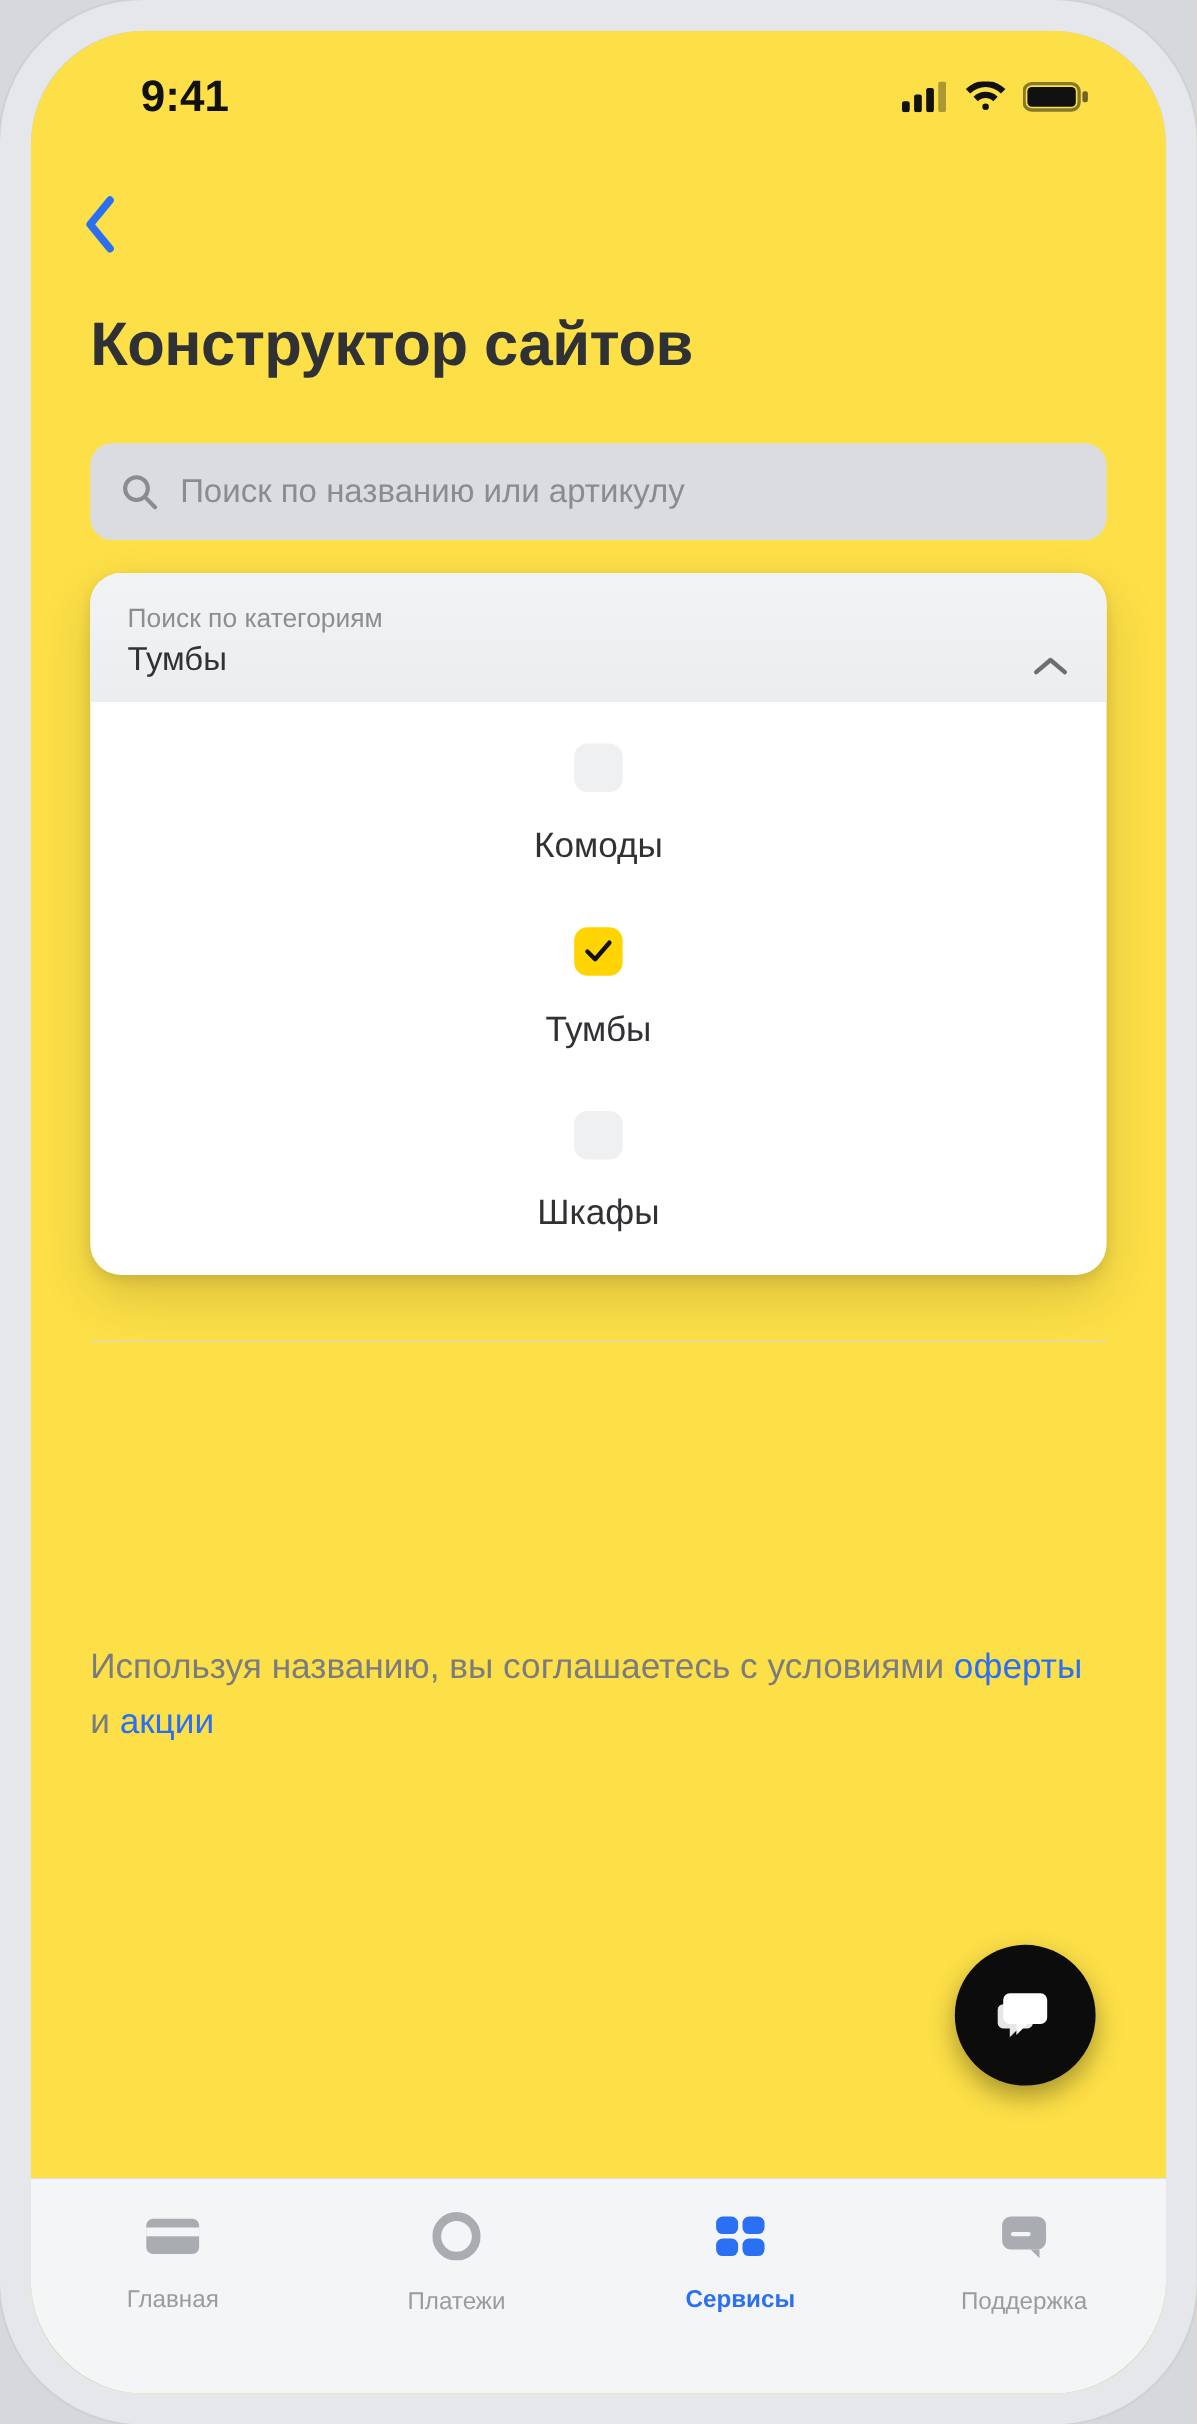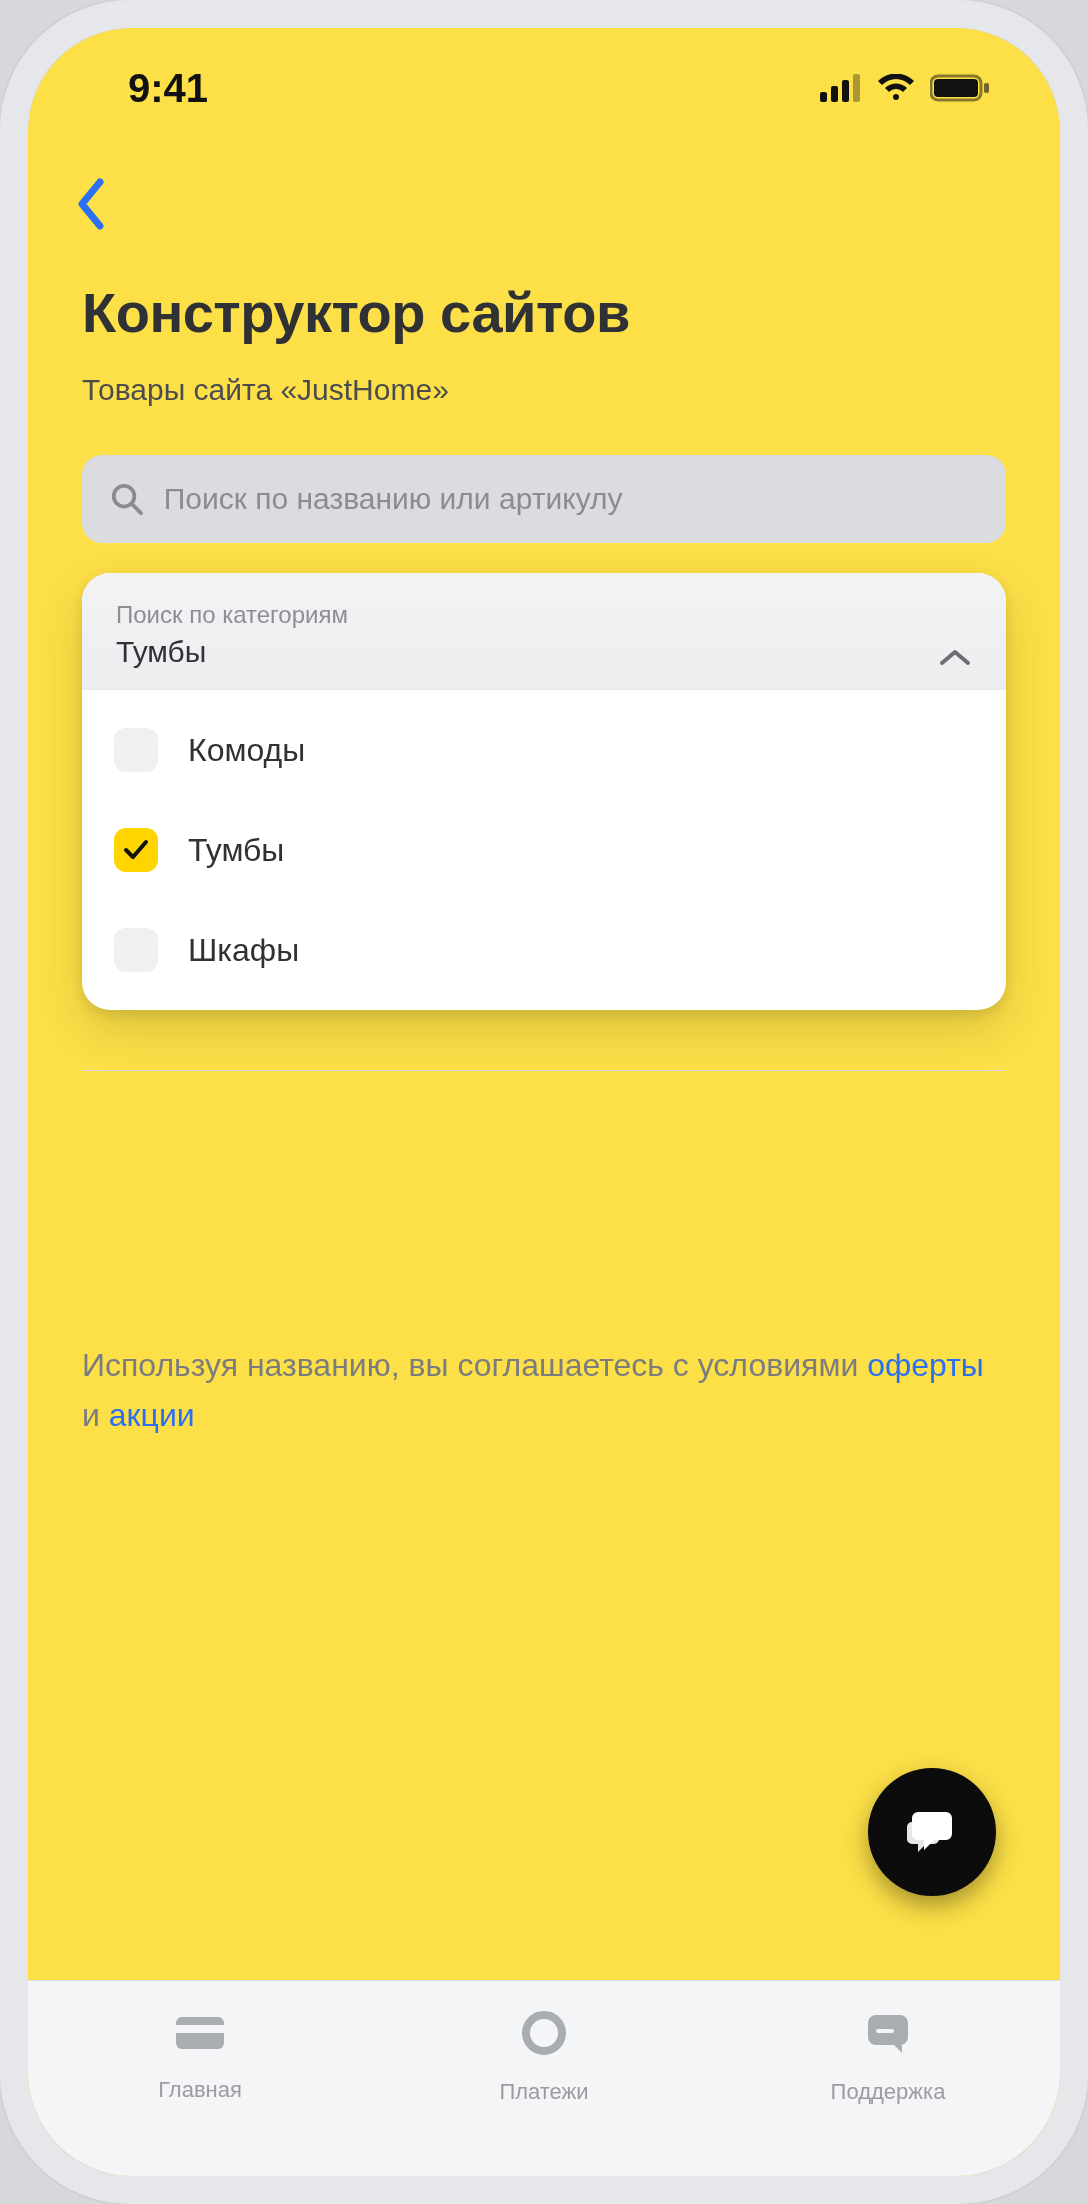--- a/index.html
+++ b/index.html
@@ -87,20 +87,21 @@
   }
   .cat-header .labels .lbl { font-size:24px; color:#8c8e92; }
   .cat-header .labels .val { font-size:30px; color:#303236; margin-top:6px; }
   .cat-list { padding: 10px 10px; }
   .cat-item {
     display:flex;
     align-items:center;
     gap:30px;
     padding: 28px 22px;
     border-radius:18px;
+    flex-direction:column;
   }
   .chk {
     width:44px; height:44px; border-radius:12px;
     background:#eef0f2;
     display:flex; align-items:center; justify-content:center;
   }
   .chk.checked { background:#ffd400; }
   .cat-item .name { font-size:32px; color:#2f3134; }
   .divider {
     margin: 60px 54px 0 54px;
@@ -177,21 +178,20 @@
       <span>
         <svg width="34" height="52" viewBox="0 0 34 52">
             <path d="M26 4 L8 26 L26 48" fill="none" stroke="#2b6ff3" stroke-width="7" stroke-linecap="round" stroke-linejoin="round"></path>
           </svg>
       </span>
     </div>
 
     <div class="title-area">
       <h1>Конструктор сайтов</h1>
     </div>
-    <div class="subtitle">Товары сайта «JustHome»</div>
 
     <div class="search-wrap">
       <div class="searchbox">
         <svg width="36" height="36" viewBox="0 0 36 36">
             <circle cx="15" cy="15" r="11" fill="none" stroke="#8a8c90" stroke-width="4"></circle>
             <line x1="24" y1="24" x2="33" y2="33" stroke="#8a8c90" stroke-width="4" stroke-linecap="round"></line>
           </svg>
         <input type="text" placeholder="Поиск по названию или артикулу" style="">
       </div>
     </div>
@@ -248,20 +248,29 @@
             <rect x="2" y="12" width="48" height="8" fill="#f4f5f7"></rect>
           </svg>
         <div class="tlabel">Главная</div>
       </div>
       <div class="tab">
         <svg width="44" height="44" viewBox="0 0 44 44">
             <circle cx="22" cy="22" r="18" fill="none" stroke="#a9acb0" stroke-width="8"></circle>
           </svg>
         <div class="tlabel">Платежи</div>
       </div>
+      <div class="tab active">
+        <svg width="48" height="40" viewBox="0 0 48 40">
+          <rect x="2" y="2" width="20" height="16" rx="6" fill="#2b6ff3"></rect>
+          <rect x="26" y="2" width="20" height="16" rx="6" fill="#2b6ff3"></rect>
+          <rect x="2" y="22" width="20" height="16" rx="6" fill="#2b6ff3"></rect>
+          <rect x="26" y="22" width="20" height="16" rx="6" fill="#2b6ff3"></rect>
+        </svg>
+        <div class="tlabel">Сервисы</div>
+      </div>
       <div class="tab">
         <svg width="48" height="44" viewBox="0 0 48 44">
             <rect x="4" y="4" width="40" height="30" rx="8" fill="#a9acb0"></rect>
             <path d="M30 34 L38 42 V34 Z" fill="#a9acb0"></path>
             <rect x="12" y="18" width="18" height="4" rx="2" fill="#f4f5f7"></rect>
           </svg>
         <div class="tlabel">Поддержка</div>
       </div>
     </div>
 

